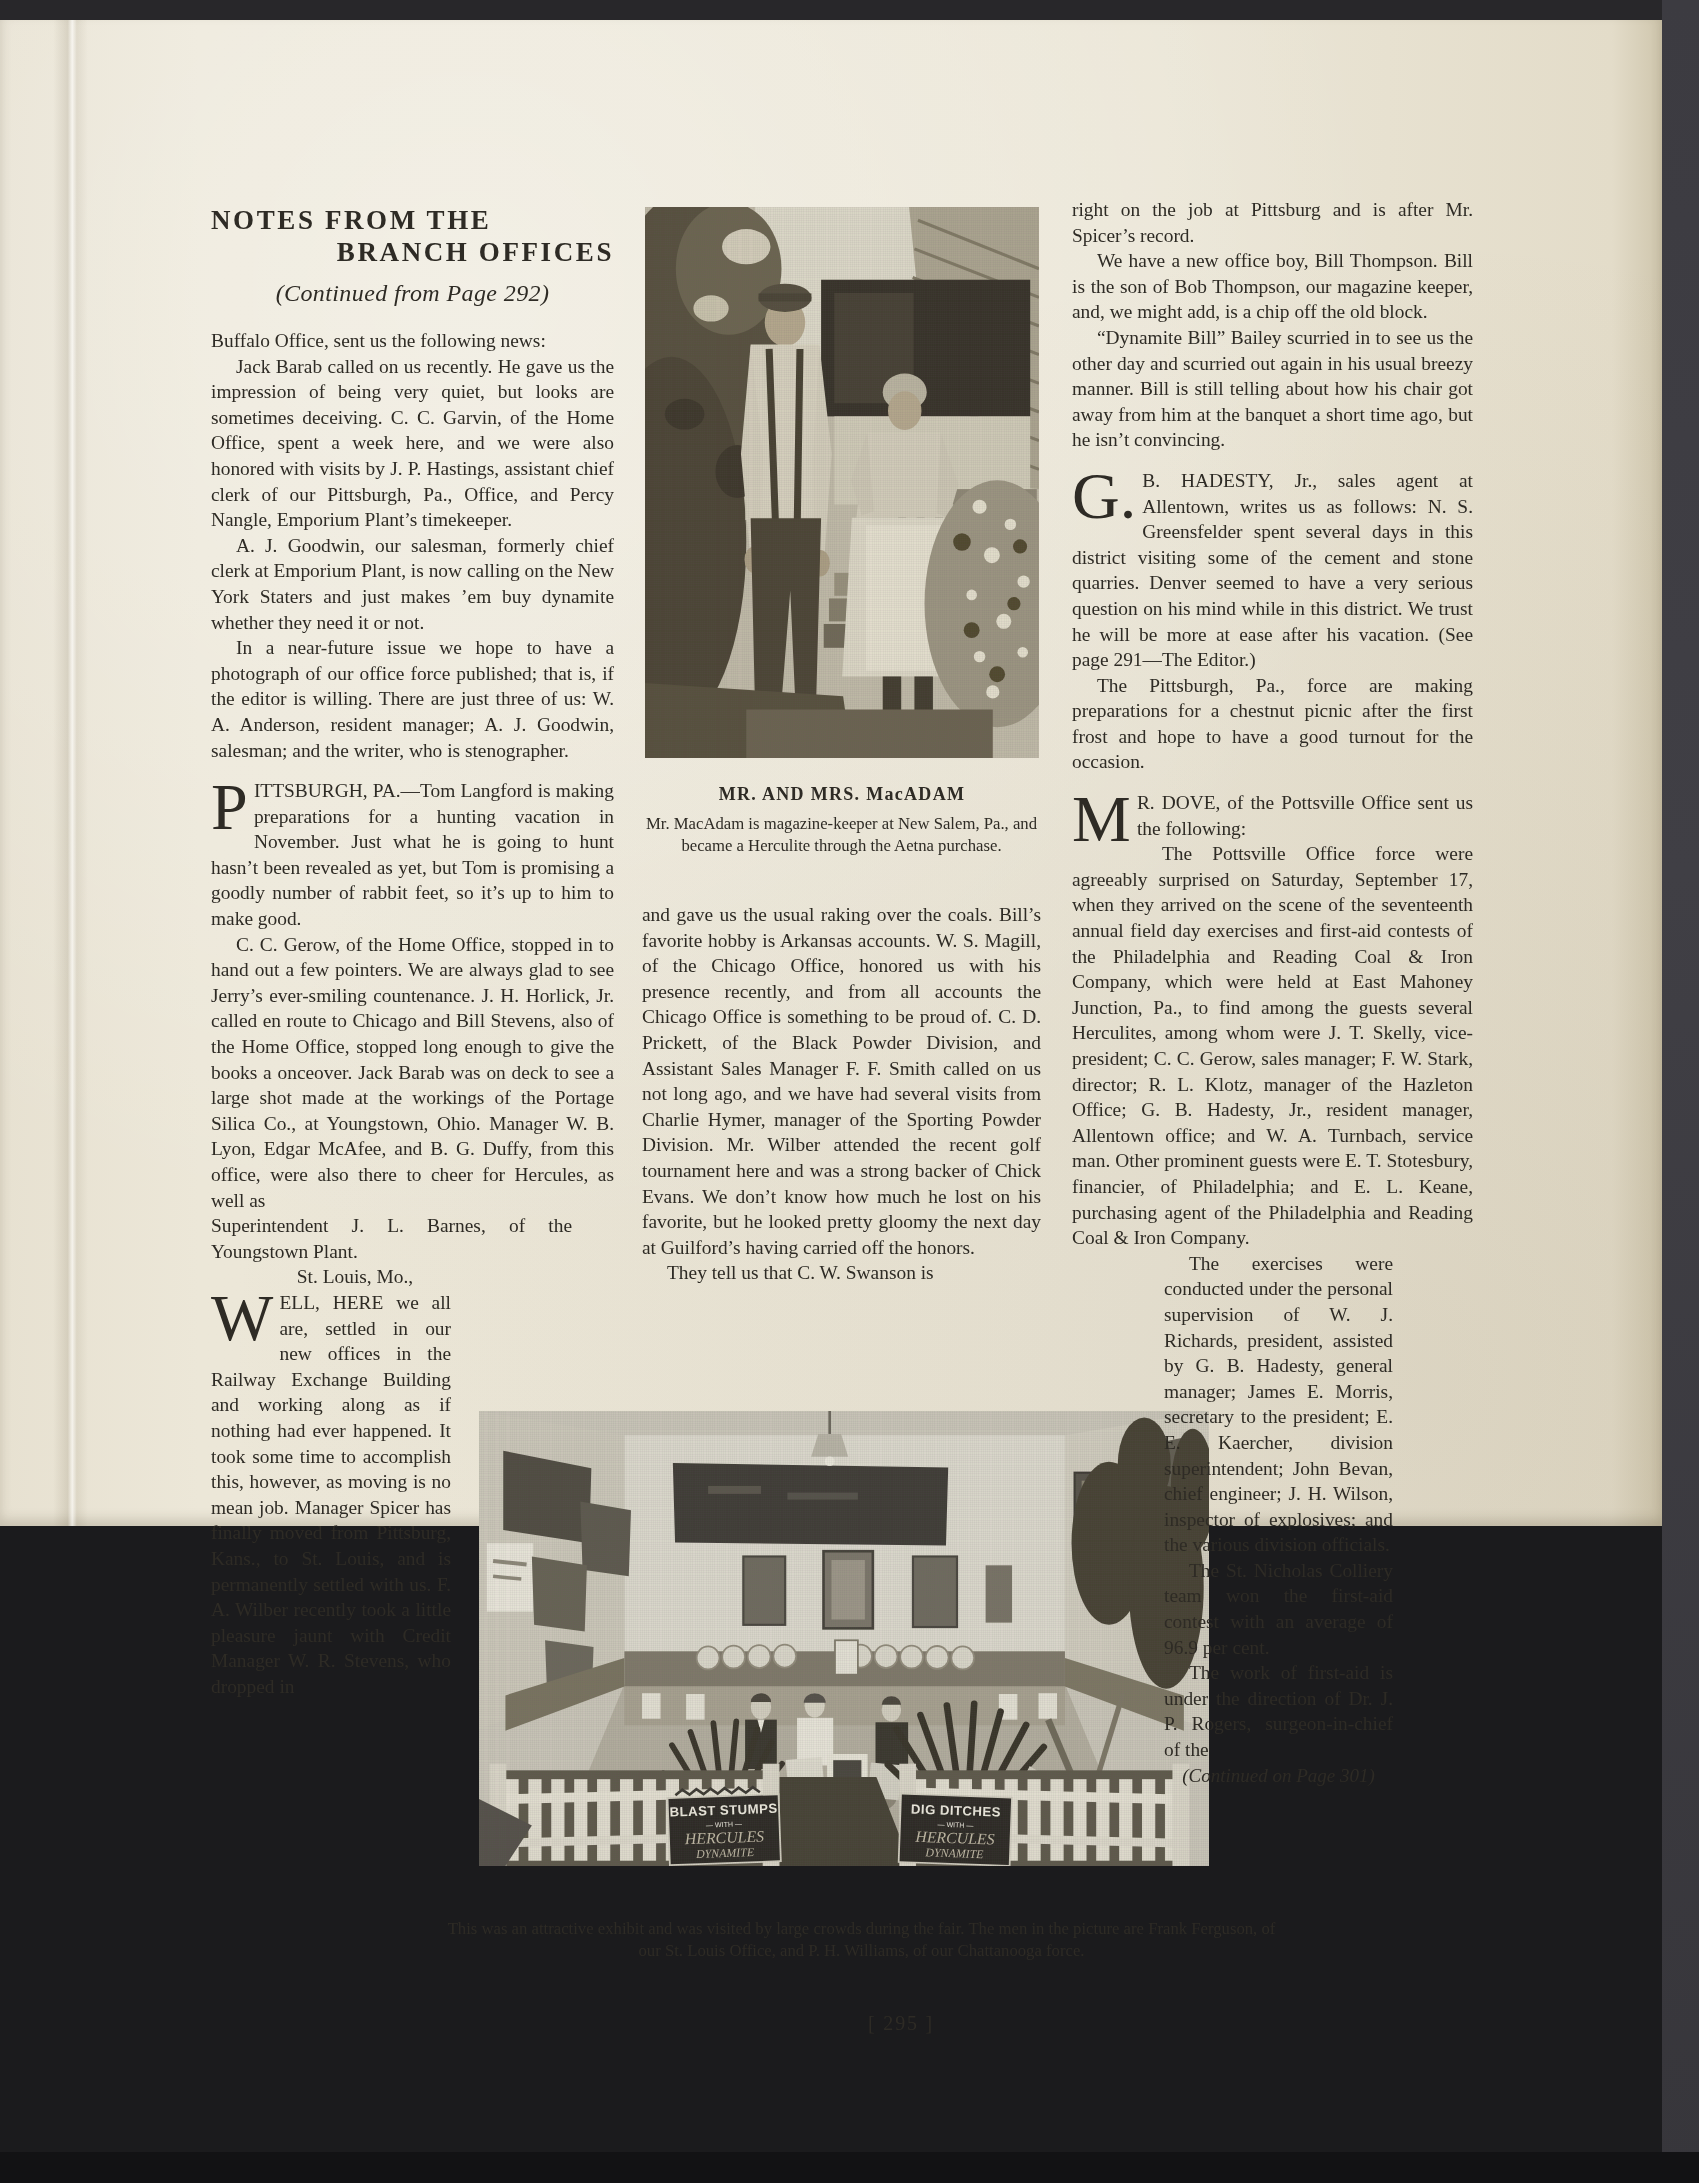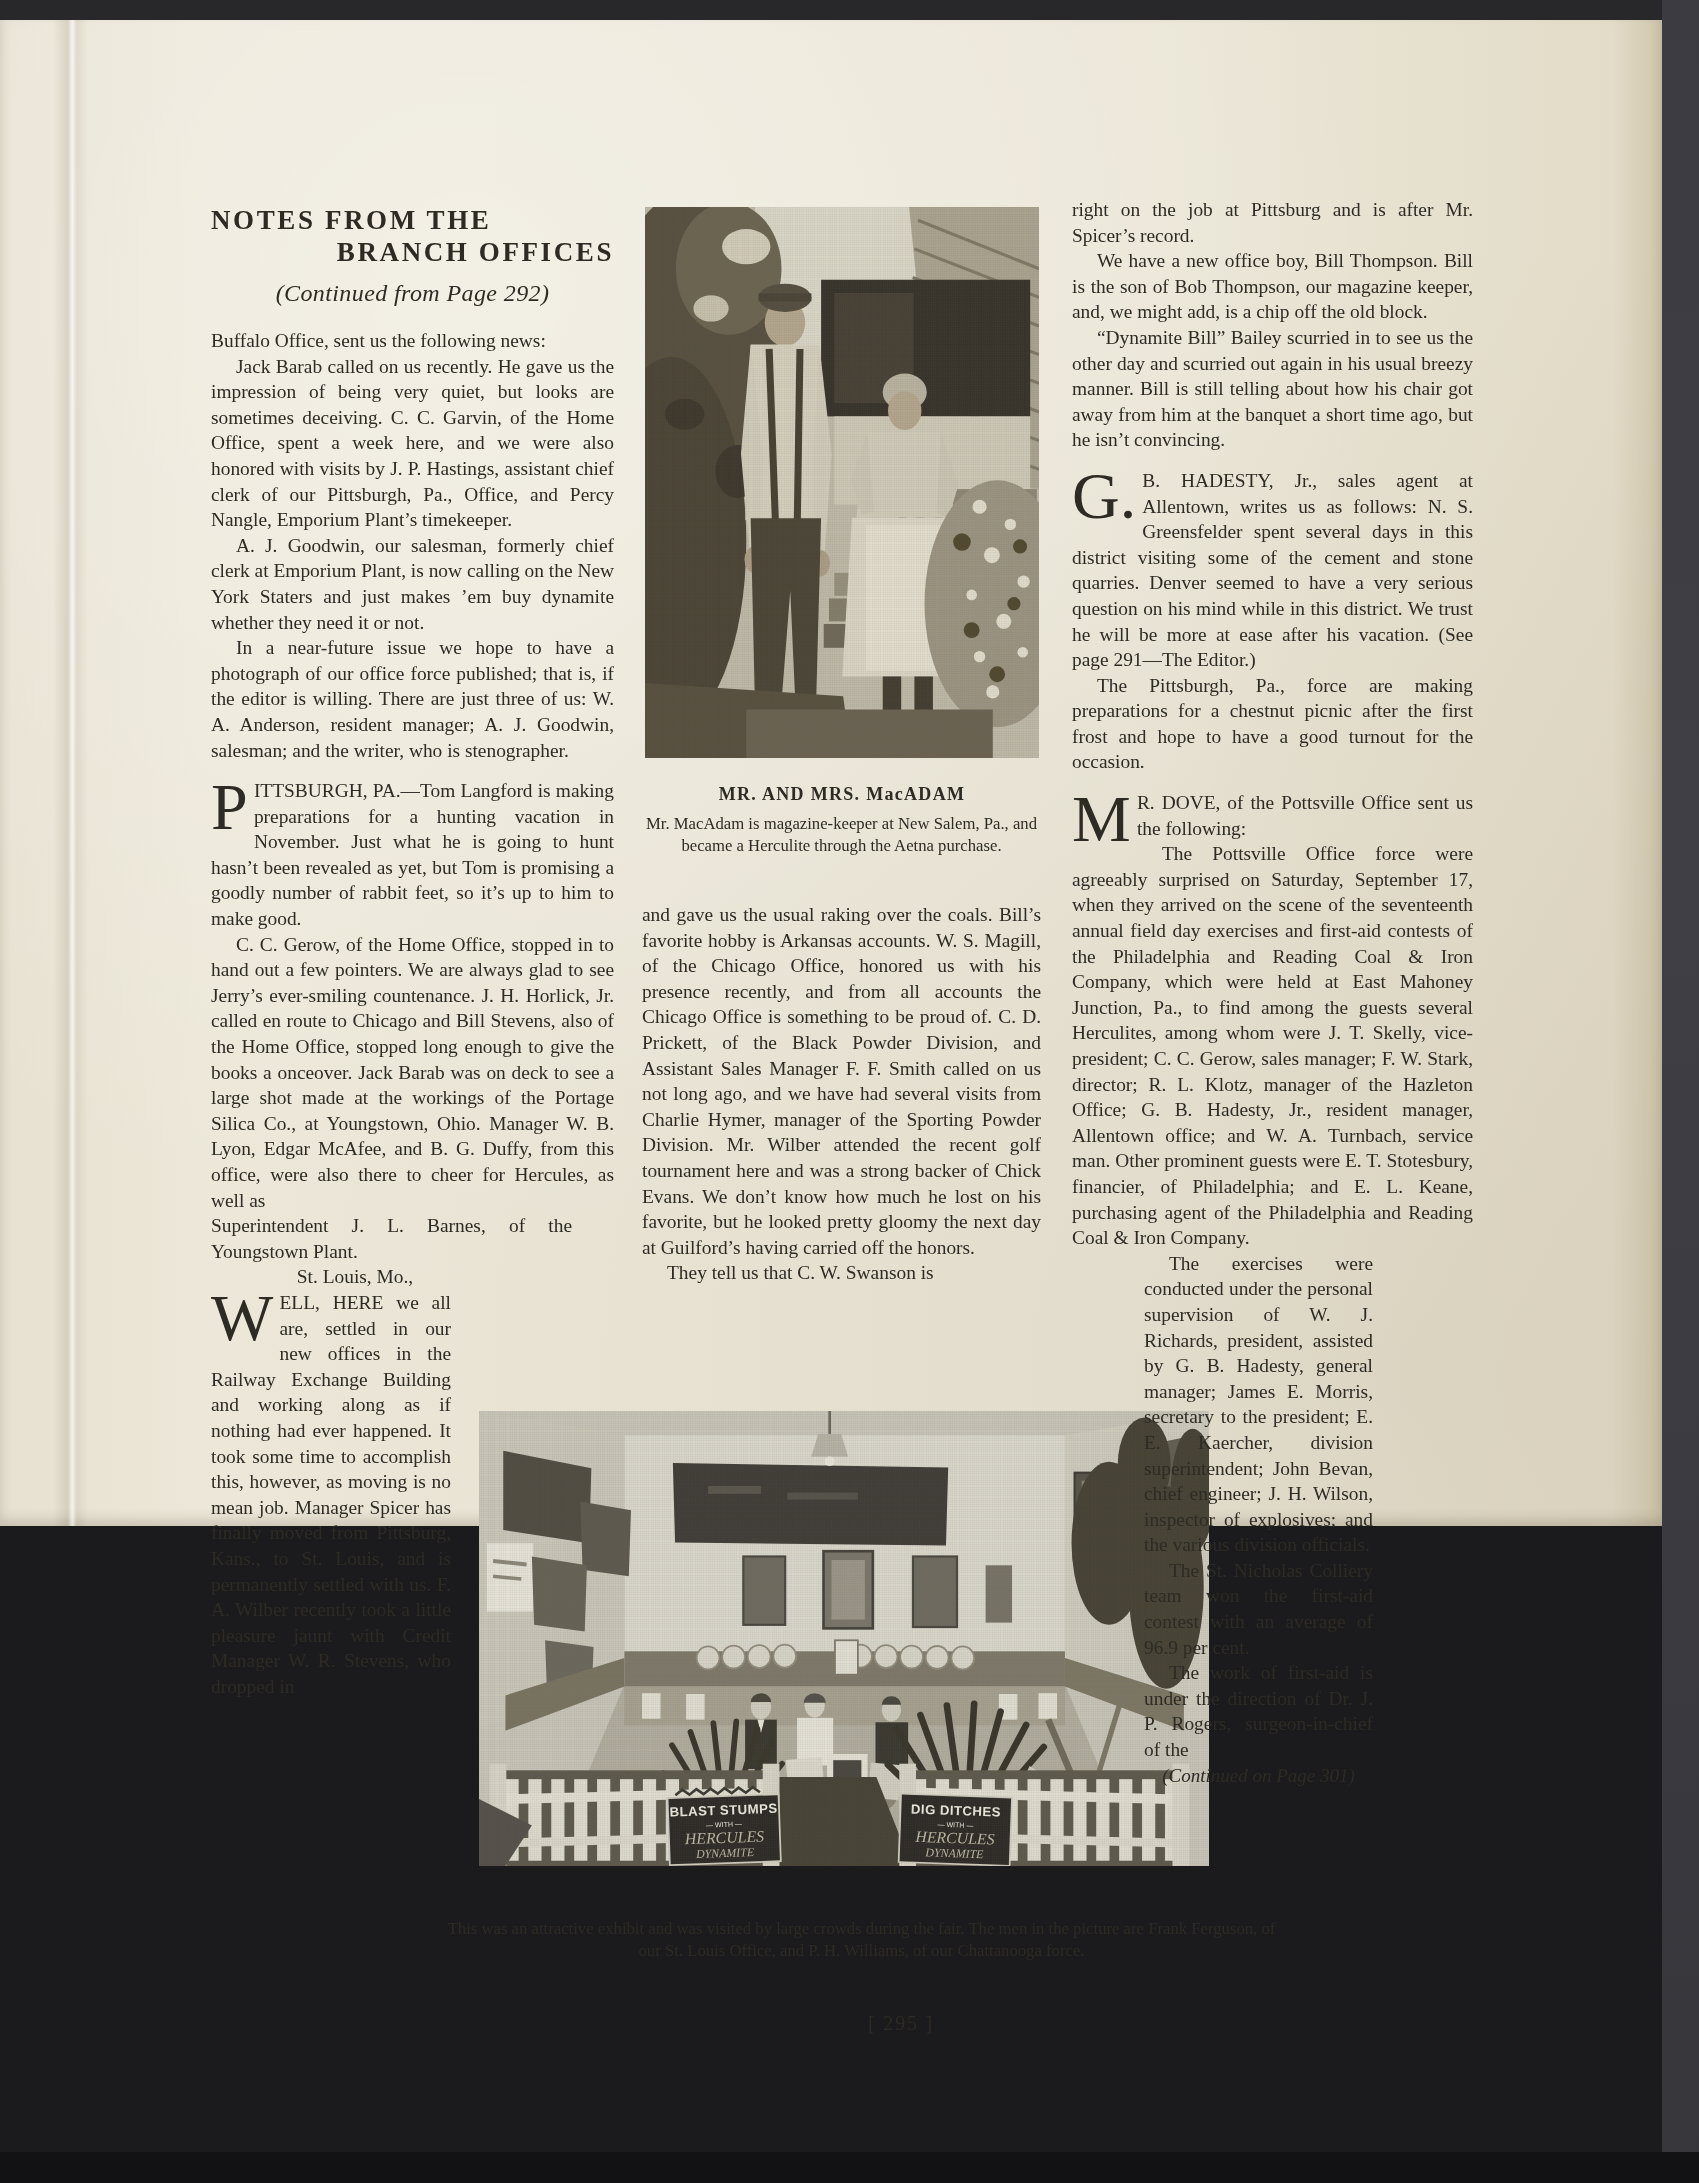--- a/index.html
+++ b/index.html
@@ -28,21 +28,21 @@
   .col{position:absolute;font-size:19.4px;line-height:25.6px;text-align:justify;}
   .col p{margin:0;}
   .ind{text-indent:25px;}
   .col-left{left:211px;top:308px;width:403px;}
   .col-mid{left:642px;top:882px;width:399px;}
   .col-right{left:1072px;top:177px;width:401px;}
   .dc{float:left;font-size:66px;line-height:49px;padding:3.5px 6.2px 0 0;}
   .cont-narrow{width:361px;}
   .stl-head{width:240px;text-align:center;padding-left:48px;box-sizing:border-box;margin-top:28px;}
   .narrow-left{width:240px;}
-  .narrow-right{margin-left:72px;width:229px;}
+  .narrow-right{margin-left:92px;width:229px;}
   .gap{height:15px;}
   .cont-note{font-style:italic;text-align:center;font-size:19px;margin-top:2.6px;}
   
   .cap-title{position:absolute;text-align:center;font-size:18px;letter-spacing:1.3px;font-weight:bold;}
   .cap-body{position:absolute;text-align:center;font-size:16.7px;line-height:22px;}
   
   .photo{position:absolute;overflow:hidden;box-shadow:inset 0 0 31px rgba(55,45,25,.28);}
   .photo svg{display:block;width:100%;height:100%;}
   .photo::after{content:"";position:absolute;inset:0;pointer-events:none;
      background-image:

